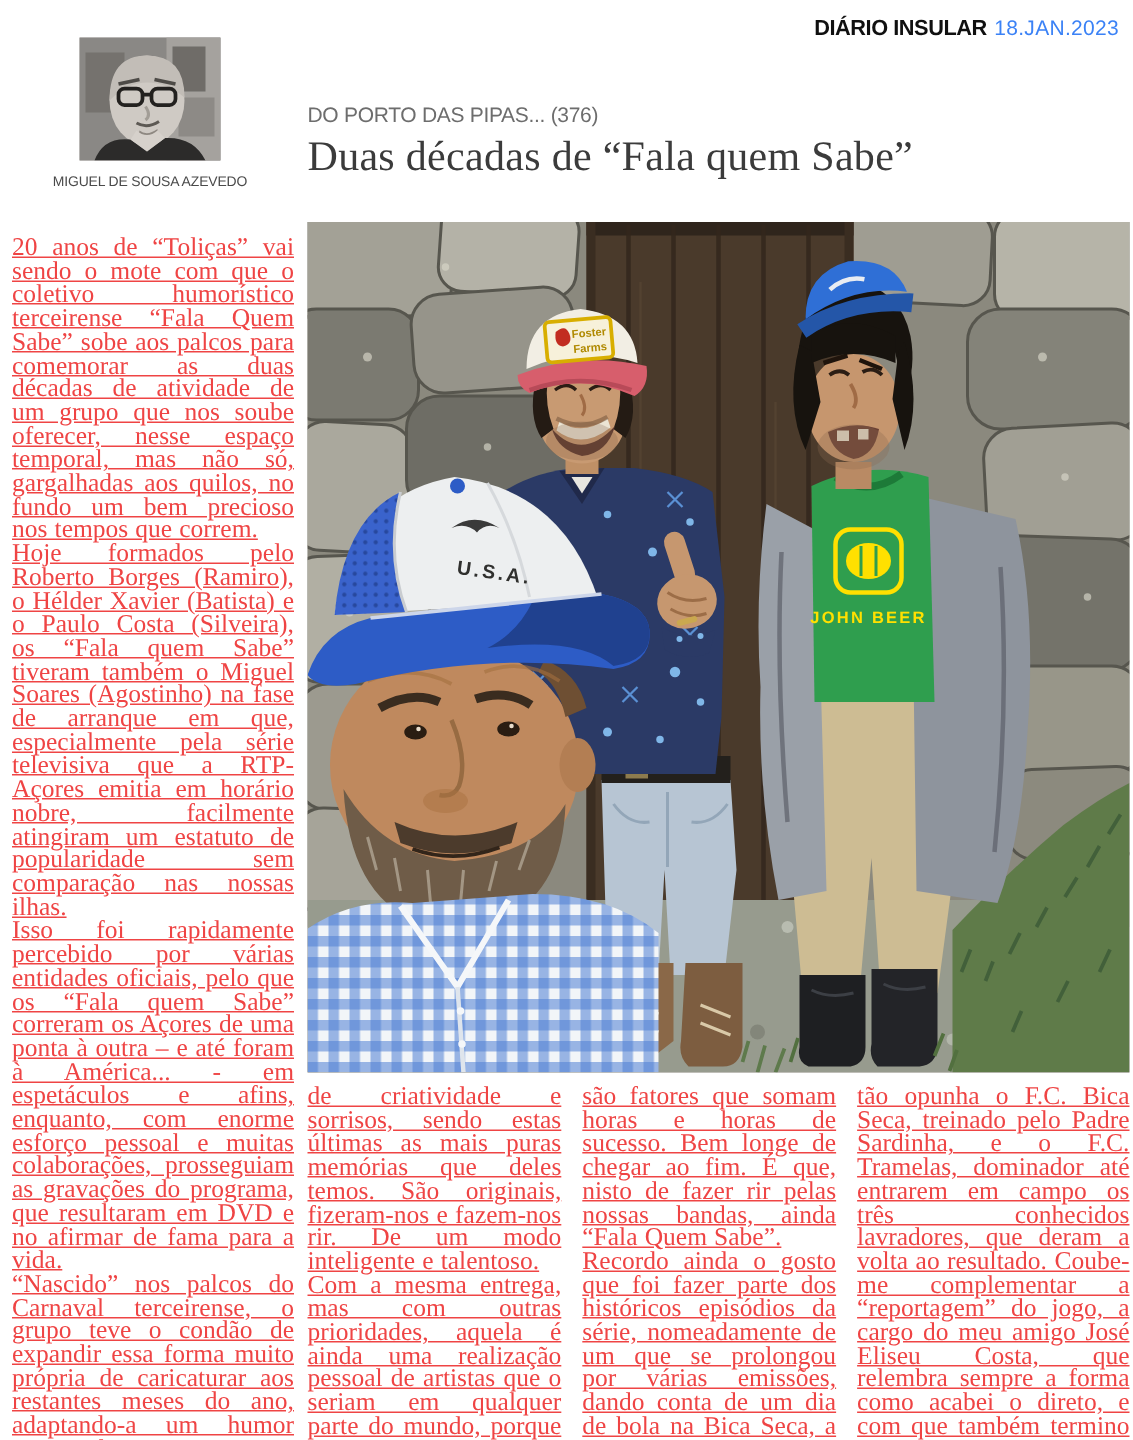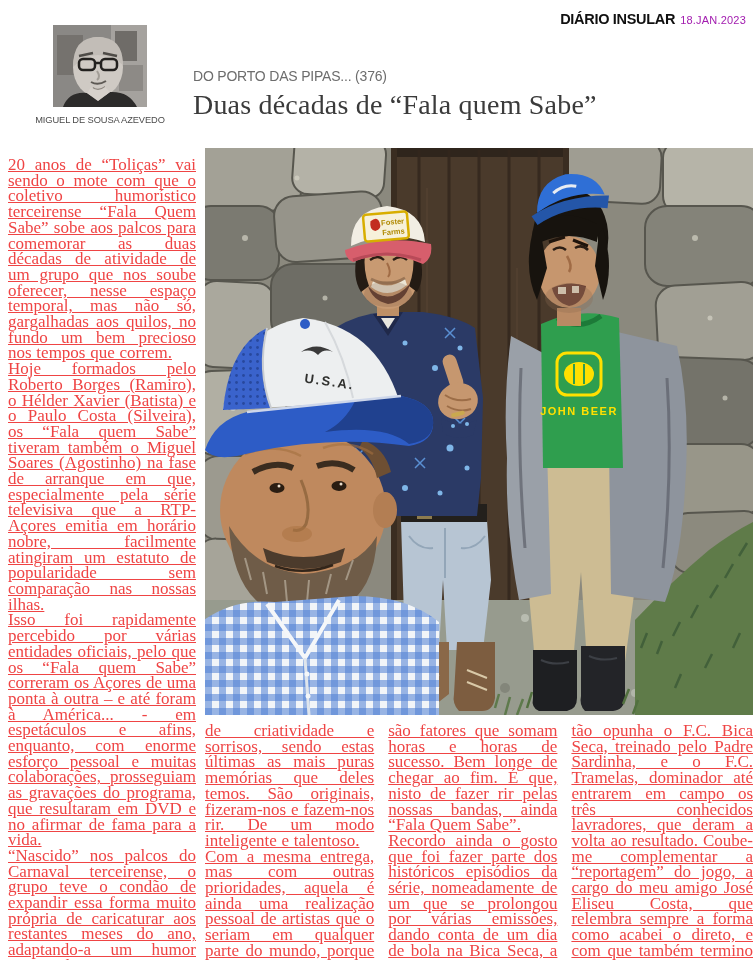--- a/index.html
+++ b/index.html
@@ -1,28 +1,28 @@
 <!DOCTYPE html>
 <html lang="pt"><head>
 <meta charset="utf-8">
 <style>
   html,body{margin:0;padding:0;background:#ffffff;}
   .page{position:relative;width:755px;height:960px;background:#fff;overflow:hidden;
         font-family:"Liberation Serif",serif;color:#2e2a24;}
   
   .masthead{position:absolute;top:10px;right:9px;font-family:"Liberation Sans",sans-serif;white-space:nowrap;}
   .brand{font-weight:bold;font-size:14.5px;letter-spacing:-0.3px;color:#101010;padding-left:28px;}
-  .mdate{font-size:11px;color:#a21caf;margin-left:5px;letter-spacing:0.2px;}
+  .mdate{font-size:14px;color:#3b82f6;margin-left:5px;letter-spacing:0.2px;}
   
   .author{position:absolute;left:5px;top:25px;width:190px;text-align:center;}
   .author-photo{width:94px;height:82px;display:inline-block;background:#8f8d8a;}
   .author-caption{font-family:"Liberation Sans",sans-serif;font-size:9.3px;color:#4a4a4a;
                   letter-spacing:-0.1px;margin-top:4px;white-space:nowrap;}
   
-  .art-head{position:absolute;left:193px;top:68px;width:548px;}
+  .art-head{position:absolute;left:205px;top:68px;width:548px;}
   .kicker{font-family:"Liberation Sans",sans-serif;font-size:14px;color:#6d6d6d;letter-spacing:-0.2px;}
   .title{font-size:28px;color:#3b3b3b;margin-top:5px;font-weight:normal;letter-spacing:0.2px;}
   
   .coltext{font-size:17px;line-height:15.7px;text-align:justify;color:#ef4444;
            white-space:pre-line;hyphens:auto;-webkit-hyphens:auto;word-spacing:0.5px;text-decoration:underline;}
   .col1{position:absolute;left:8px;top:157px;width:188px;}
   .photo-frame{position:absolute;left:205px;top:148px;width:548px;height:567px;overflow:hidden;background:#8b897e;}
   .photo-frame svg{display:block;width:548px;height:567px;}
   .bottom{position:absolute;left:205px;top:723px;width:548px;
           display:grid;grid-template-columns:1fr 1fr 1fr;column-gap:14px;}

